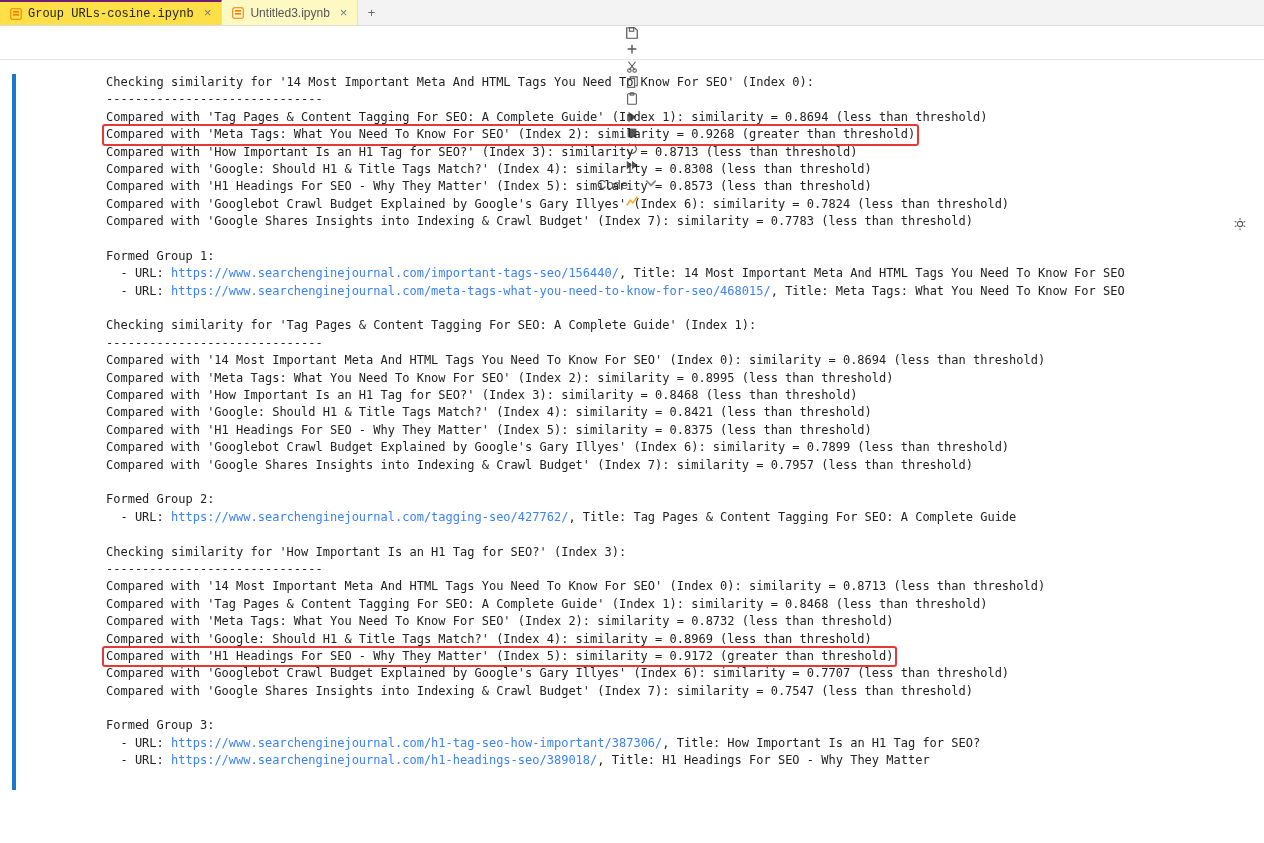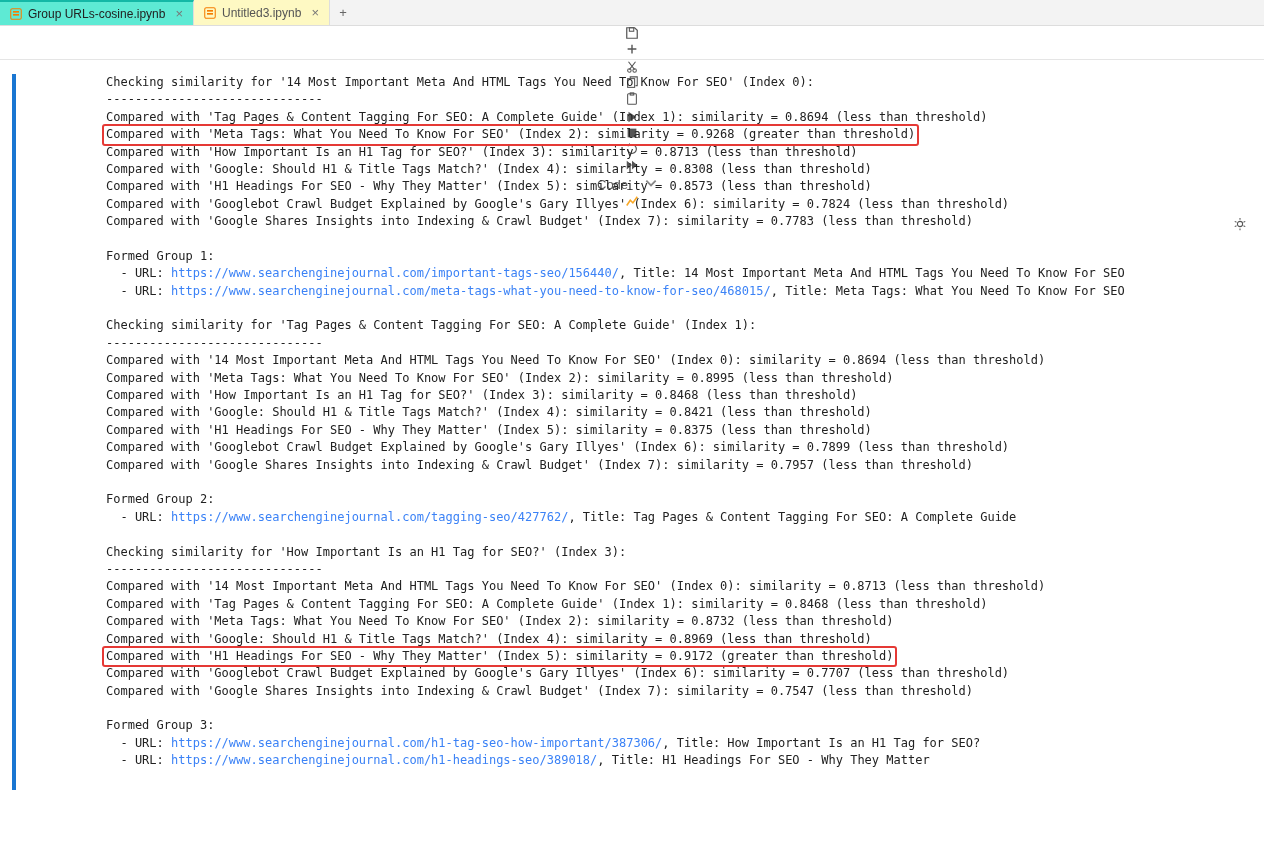--- a/index.html
+++ b/index.html
@@ -22,23 +22,24 @@
     align-items: center;
     padding: 0 10px;
     border-right: 1px solid #ddd;
     font-size: 12px;
     color: #555;
     cursor: pointer;
     gap: 6px;
     background: #fef9c3;
   }
   .tab.active {
-    background: #5eead4;
-    border-top: 2px solid #14b8a6;
+    background: #fde047;
+    border-top: 2px solid #701a75;
     color: #222;
+    font-family: Liberation Mono, monospace;
   }
   .tab .nb-icon {
     width: 12px; height: 12px;
     display: inline-flex; align-items: center; justify-content: center;
   }
   .tab .nb-icon svg { width: 12px; height: 12px; }
   .tab .close { color: #777; font-size: 13px; margin-left: 4px; }
   .tab-add {
     display: flex; align-items: center; justify-content: center;
     width: 26px; color: #666; cursor: pointer;

